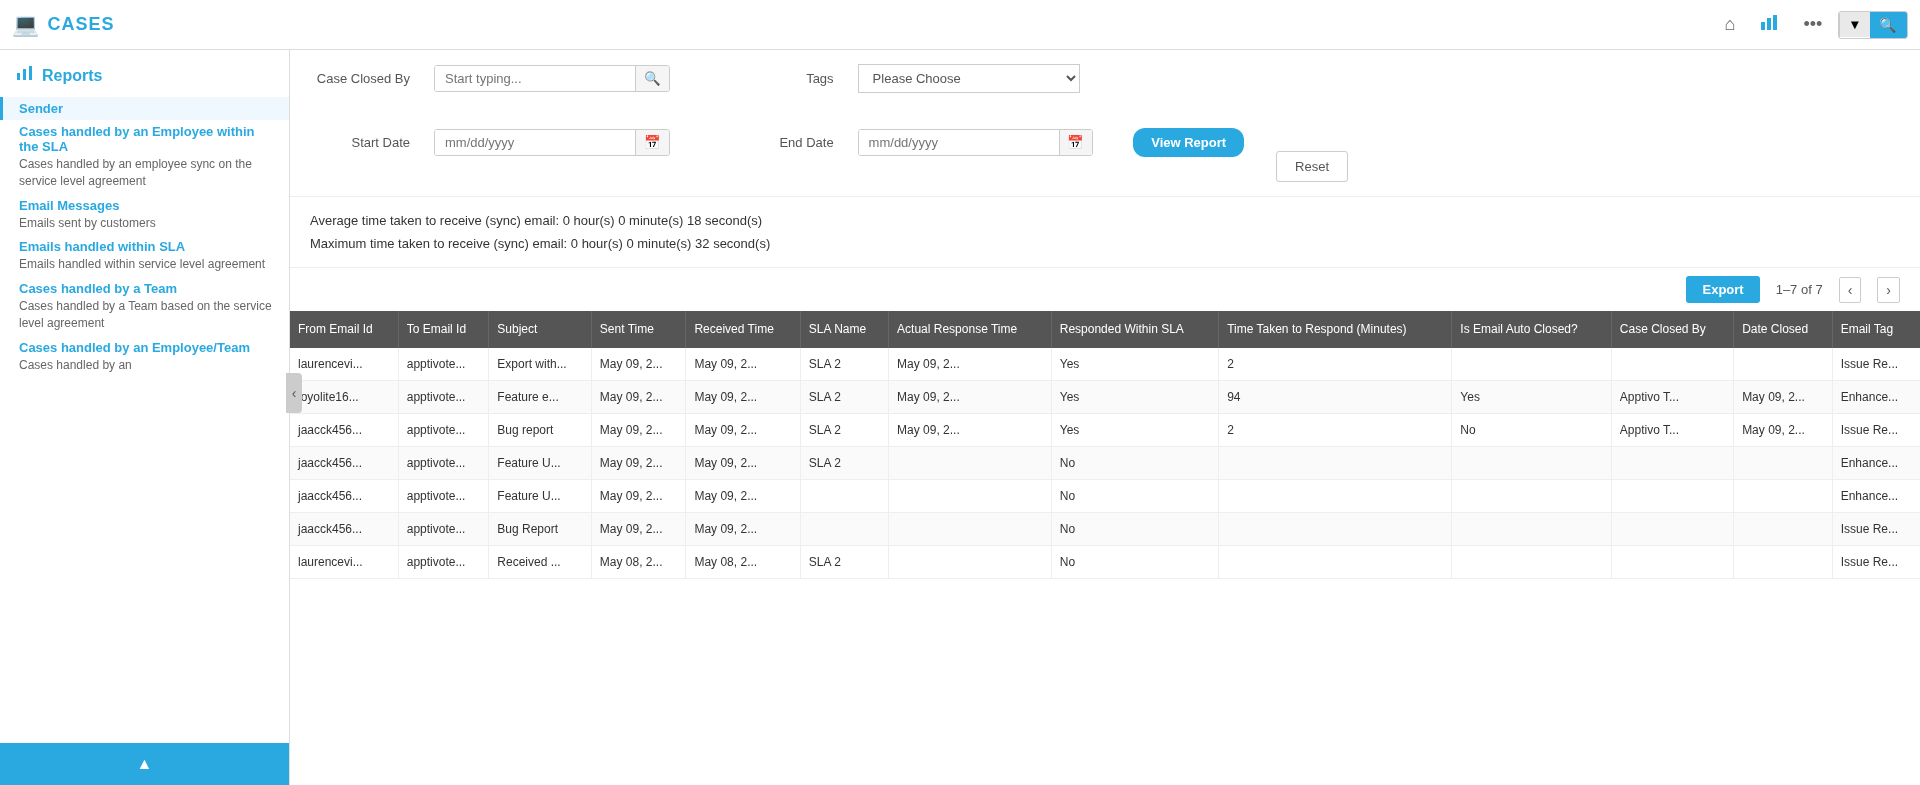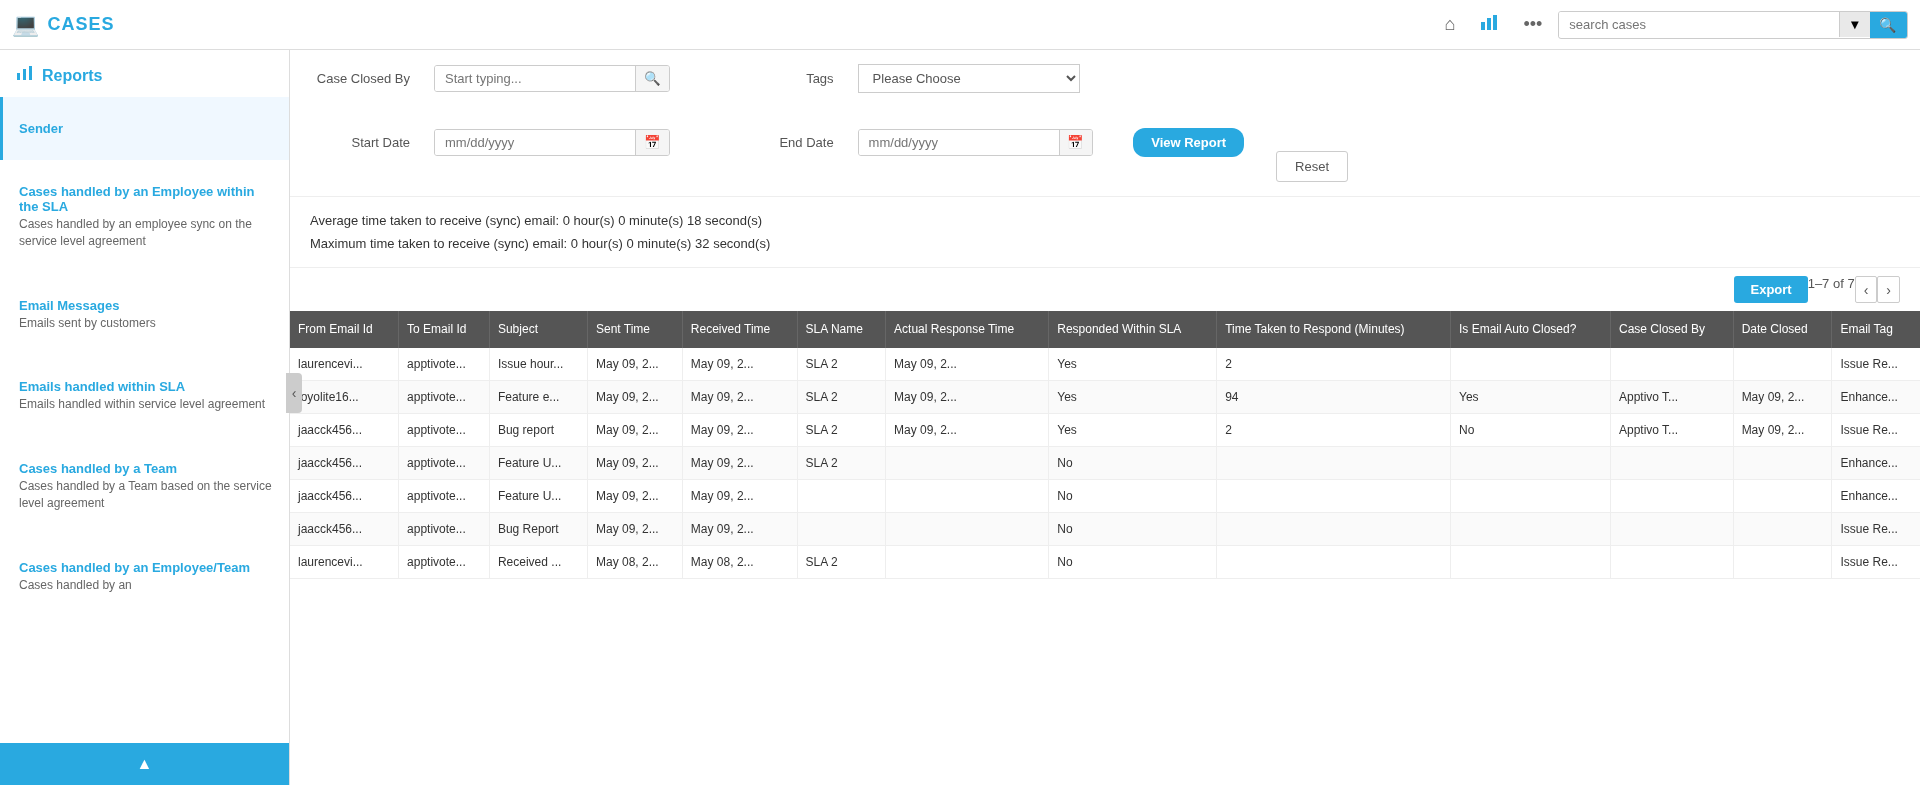--- a/index.html
+++ b/index.html
@@ -22,21 +22,21 @@
     .top-nav .search-go-btn { background: #29a9e0; border: none; cursor: pointer; padding: 5px 10px; color: #fff; font-size: 14px; }
 
     
     .main-layout { display: flex; margin-top: 50px; height: calc(100vh - 50px); }
 
     
     .sidebar { width: 290px; min-width: 290px; background: #fff; border-right: 1px solid #ddd; overflow-y: auto; padding-bottom: 60px; position: relative; }
     .sidebar-header { display: flex; align-items: center; gap: 8px; padding: 14px 16px 10px; }
     .sidebar-header .sidebar-icon { color: #29a9e0; font-size: 18px; }
     .sidebar-header .sidebar-title { color: #29a9e0; font-size: 16px; font-weight: bold; }
-    .sidebar-item { padding: 24px 16px; cursor: pointer; border-left: 3px solid transparent; }
+    .sidebar-item { padding: 4px 16px; cursor: pointer; border-left: 3px solid transparent; }
     .sidebar-item.active { border-left: 3px solid #29a9e0; background: #f0f8ff; }
     .sidebar-item .item-title { font-weight: bold; color: #29a9e0; font-size: 13px; }
     .sidebar-item .item-desc { color: #666; font-size: 12px; margin-top: 2px; line-height: 1.4; }
     .scroll-up-btn { position: absolute; bottom: 0; left: 0; right: 0; background: #29a9e0; color: #fff; text-align: center; padding: 12px; cursor: pointer; font-size: 16px; }
 
     
     .content { flex: 1; overflow-y: auto; background: #fff; }
 
     
     .filter-bar { padding: 14px 20px; background: #fff; border-bottom: 1px solid #eee; }
@@ -53,21 +53,21 @@
 
     
     .collapse-handle { position: fixed; left: 286px; top: 50%; transform: translateY(-50%); background: #ccc; border: none; cursor: pointer; width: 16px; height: 40px; border-radius: 0 4px 4px 0; display: flex; align-items: center; justify-content: center; color: #555; z-index: 200; font-size: 14px; }
 
     
     .stats-section { padding: 16px 20px; border-bottom: 1px solid #eee; }
     .stat-line { font-size: 13px; color: #333; margin-bottom: 8px; font-weight: 500; }
     .stat-line:last-child { margin-bottom: 0; }
 
     
-    .table-controls { display: flex; justify-content: flex-end; padding: 8px 20px; gap: 0; }
+    .table-controls { display: flex; align-items: center; justify-content: flex-end; padding: 8px 20px; gap: 16px; }
     .export-btn { background: #29a9e0; color: #fff; border: none; border-radius: 3px; padding: 6px 16px; cursor: pointer; font-size: 13px; font-weight: bold; }
     .pagination-info { font-size: 13px; color: #555; }
     .pagination-btn { background: #fff; border: 1px solid #ccc; cursor: pointer; padding: 4px 8px; color: #555; font-size: 14px; border-radius: 2px; }
     .pagination-btn:disabled { color: #ccc; cursor: default; }
 
     
     .data-table { width: 100%; border-collapse: collapse; font-size: 12px; }
     .data-table thead tr { background: #555; color: #fff; }
     .data-table thead th { padding: 10px 8px; text-align: left; font-weight: normal; border-right: 1px solid #666; font-size: 12px; vertical-align: top; line-height: 1.4; }
     .data-table thead th:last-child { border-right: none; }
@@ -95,21 +95,20 @@
             <rect x="2" y="10" width="4" height="8" fill="#29a9e0"></rect>
             <rect x="8" y="6" width="4" height="12" fill="#29a9e0"></rect>
             <rect x="14" y="3" width="4" height="15" fill="#29a9e0"></rect>
           </svg>
       </span>
     </button>
     <button class="nav-icon-btn" title="More">
       <span>•••</span>
     </button>
     <div class="search-area">
-      <input class="search-input" type="text" placeholder="search cases" style="">
       <button class="search-dropdown-btn">
         <span>▼</span>
       </button>
       <button class="search-go-btn">
         <span>🔍</span>
       </button>
     </div>
   </div>
 </div>
 
@@ -231,21 +230,21 @@
             <th>Is Email Auto Closed?</th>
             <th>Case Closed By</th>
             <th>Date Closed</th>
             <th>Email Tag</th>
           </tr>
         </thead>
         <tbody id="table-body">
         <tr>
               <td>laurencevi...</td>
               <td>apptivote...</td>
-              <td>Issue hour...</td>
+              <td>Export with...</td>
               <td>May 09, 2...</td>
               <td>May 09, 2...</td>
               <td>SLA 2</td>
               <td>May 09, 2...</td>
               <td>Yes</td>
               <td>2</td>
               <td></td>
               <td></td>
               <td></td>
               <td>Issue Re...</td>

